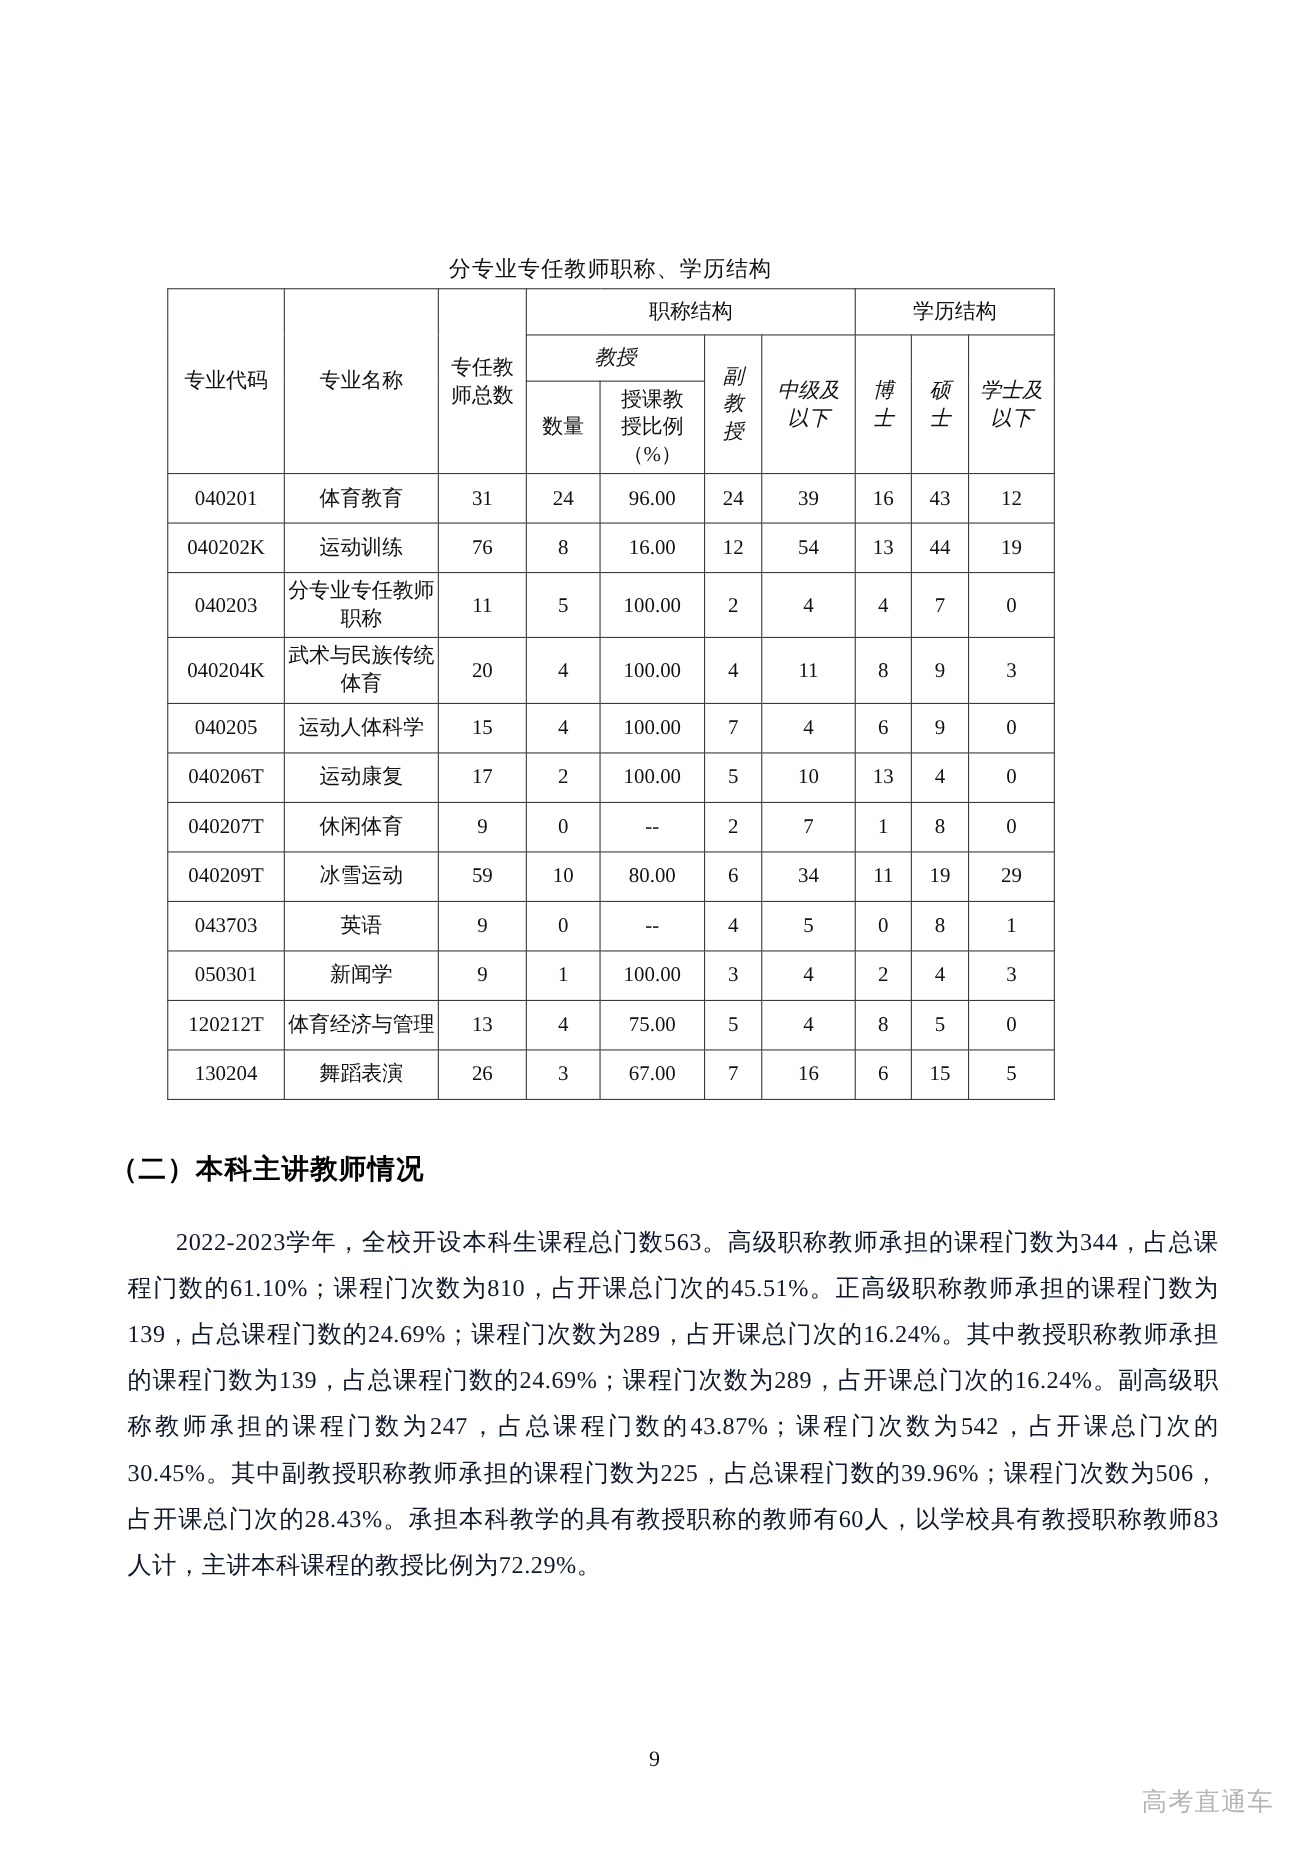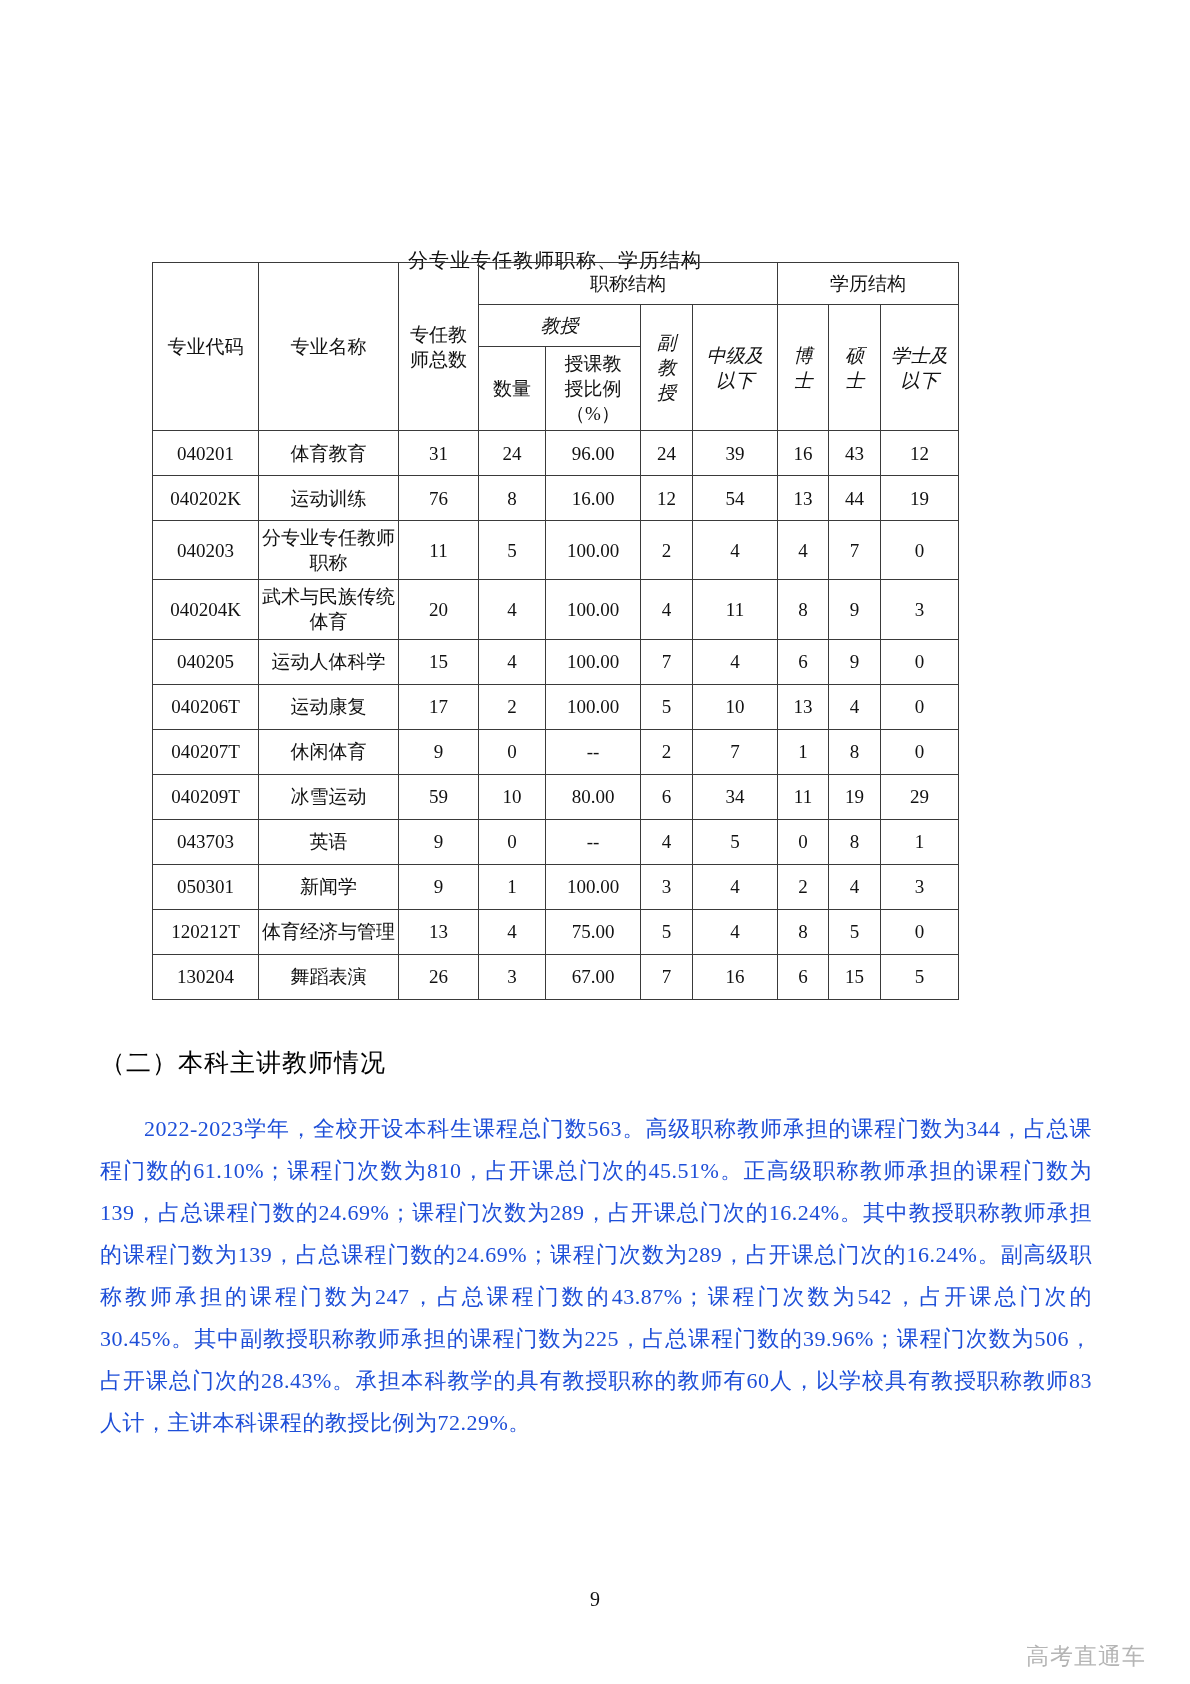--- a/index.html
+++ b/index.html
@@ -15,21 +15,20 @@
   }
   .table-title {
     position: absolute;
     top: 231px;
     left: 152px;
     width: 806px;
     text-align: center;
     font-size: 20px;
     letter-spacing: 1px;
     color: #111;
-    margin-top: 16px;
   }
   table.struct {
     position: absolute;
     top: 262px;
     left: 152px;
     width: 806px;
     border-collapse: collapse;
     table-layout: fixed;
   }
   table.struct th, table.struct td {
@@ -45,55 +44,54 @@
   table.struct th { white-space: pre-line; }
   tr.hrow-1 { height: 42px; }
   tr.hrow-2 { height: 42px; font-style: italic; }
   tr.hrow-3 { height: 64px; }
   table.struct tbody td { height: 45px; }
   .section-heading {
     position: absolute;
     top: 1046px;
     left: 100px;
     font-family: "Liberation Sans", "DejaVu Sans", sans-serif;
-    font-weight: normal;
+    font-weight: bold;
     font-size: 25px;
     color: #000;
     letter-spacing: 1px;
   }
   .body-paragraph {
     position: absolute;
     top: 1108px;
-    left: 100px;
+    left: 116px;
     width: 992px;
     font-size: 22px;
     line-height: 42px;
     text-align: justify;
     text-indent: 44px;
-    color: #1d4ed8;
+    color: #0f172a;
     letter-spacing: 0.5px;
   }
   .page-number {
     position: absolute;
     top: 1588px;
     left: 0;
     right: 0;
     text-align: center;
     font-size: 20px;
     color: #111;
   }
   .watermark {
     position: absolute;
     top: 1622px;
-    right: 44px;
+    right: 32px;
     font-family: "Liberation Sans", "DejaVu Sans", sans-serif;
     font-size: 23px;
     color: #b5b5b5;
     letter-spacing: 1px;
-    margin-top: 19px;
   }
 </style>
 </head>
 <body>
 
 <div class="page">
 
   <div class="table-title">分专业专任教师职称、学历结构</div>
 
   <table class="struct">

